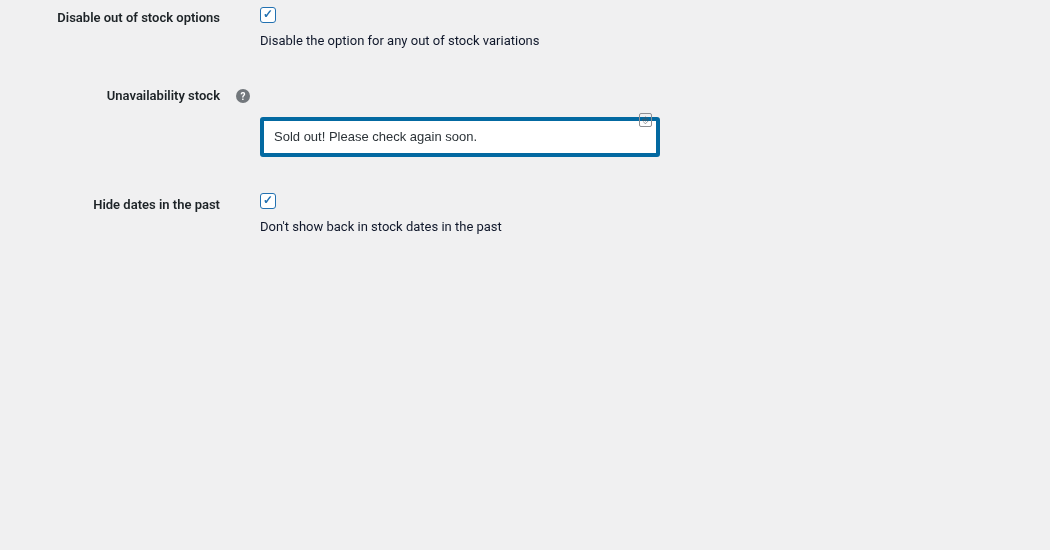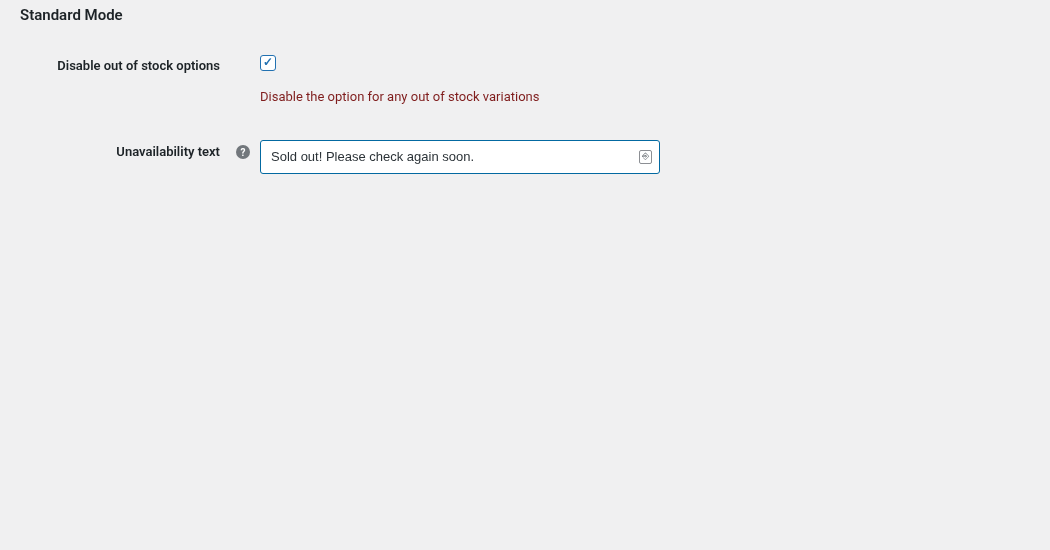--- a/index.html
+++ b/index.html
@@ -43,23 +43,23 @@
       width: 30px;
       padding: 10px 10px 30px 0;
       vertical-align: top;
       text-align: right;
     }
     .form-table td.field-col {
       padding: 6px 0 30px 0;
       vertical-align: top;
     }
     .description {
-      color: #7f1d1d;
+      color: #0f172a;
       font-size: 13px;
-      margin: 18px 0 0 0;
+      margin: 10px 0 0 0;
       display: block;
     }
     .checkbox {
       appearance: none;
       width: 16px;
       height: 16px;
       border: 1px solid #2271b1;
       border-radius: 3px;
       background: #fff;
       cursor: pointer;
@@ -72,26 +72,27 @@
       position: absolute;
       color: #2271b1;
       font-size: 12px;
       font-weight: bold;
       left: 2px;
       top: -1px;
     }
     .text-input {
       width: 400px;
       height: 32px;
-      border: 1px solid #0369a1;
+      border: 4px solid #0369a1;
       border-radius: 3px;
       background: #fff;
       font-size: 13px;
       padding: 16px 10px;
       color: #2c3338;
+      margin-top: 33px;
     }
     .input-wrap {
       position: relative;
       display: inline-block;
     }
     .key-badge {
       position: absolute;
       right: 8px;
       top: 50%;
       transform: translateY(-50%);
@@ -122,46 +123,53 @@
       cursor: help;
     }
     .highlight-cell {
       position: relative;
     }
   </style>
 </head>
 <body>
 
 <div class="page">
-  <h3 class="section-heading">Standard Mode</h3>
 
   <table class="form-table">
     <tbody>
 
       <tr>
         <th>Disable out of stock options</th>
         <td class="help-col"></td>
         <td class="field-col">
           <input type="checkbox" class="checkbox" checked="" style="">
           <span class="description">Disable the option for any out of stock variations</span>
         </td>
       </tr>
 
 
       <tr>
-        <th>Unavailability text</th>
+        <th>Unavailability stock</th>
         <td class="help-col">
           <span class="help-icon">?</span>
         </td>
         <td class="field-col">
           <span class="input-wrap">
             <input type="text" class="text-input" value="Sold out! Please check again soon." style="">
             <span class="key-badge">⎆</span>
           </span>
         </td>
       </tr>
 
 
 
+      <tr>
+        <th>Hide dates in the past</th>
+        <td class="help-col"></td>
+        <td class="field-col">
+          <input type="checkbox" class="checkbox" checked="" style="">
+          <span class="description">Don't show back in stock dates in the past</span>
+        </td>
+      </tr>
 
     </tbody>
   </table>
 </div>
 
 </body></html>

